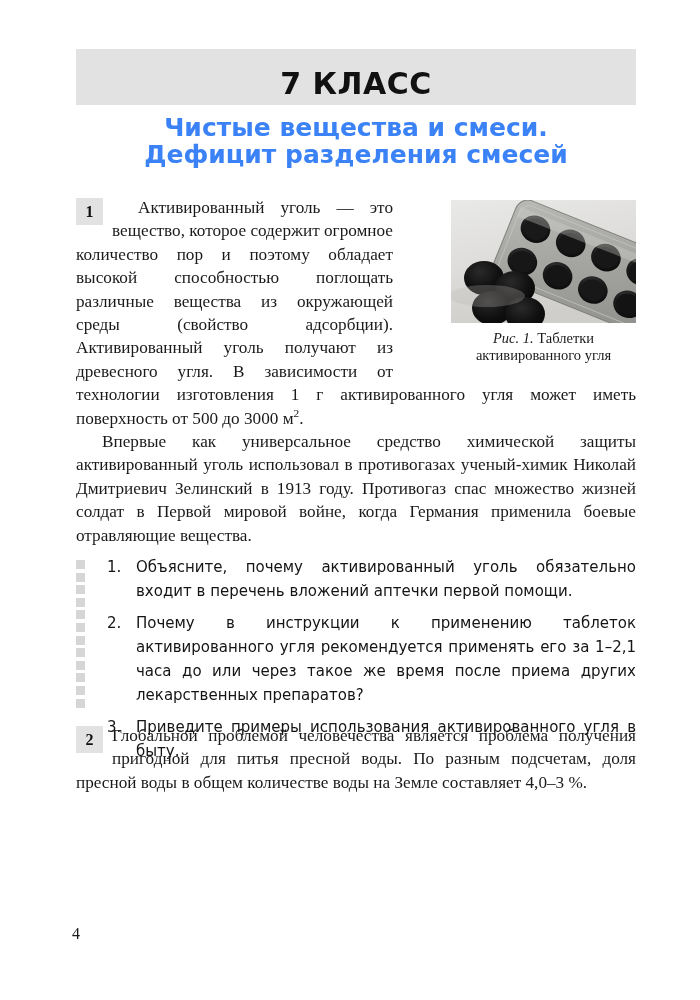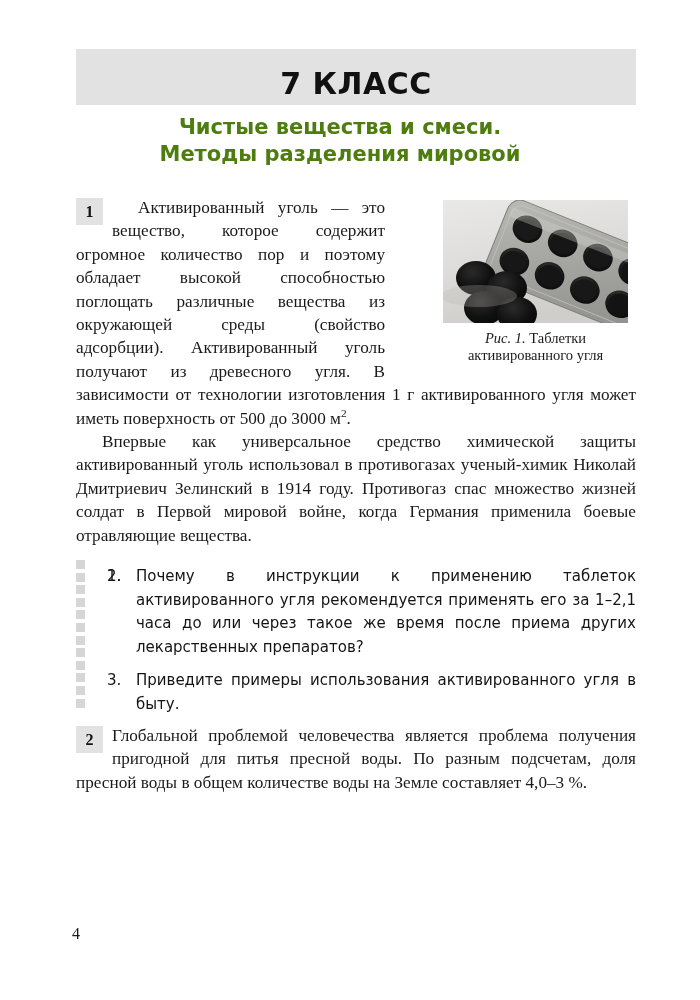--- a/index.html
+++ b/index.html
@@ -40,44 +40,44 @@
     font-weight: bold;
     font-size: 30px;
     letter-spacing: 0.5px;
     color: #111111;
     margin-top: 12px;
   }
 
   
   .section-heading {
     position: absolute;
-    left: 60px;
+    left: 76px;
     top: 114px;
     width: 560px;
     text-align: center;
     font-family: "DejaVu Sans", "Liberation Sans", sans-serif;
     font-weight: bold;
-    font-size: 21px;
+    font-size: 25px;
     line-height: 27px;
-    color: #4d7c0f;
+    color: #3b82f6;
   }
   .section-heading .ln { display: block; }
 
   
   .content {
     position: absolute;
     left: 76px;
     top: 196px;
     width: 560px;
   }
 
   .figure {
     float: right;
     width: 185px;
-    margin: 4px 8px 6px 14px;
+    margin: 4px 0 6px 14px;
     padding-left: 44px;
   }
   .figure-photo {
     width: 185px;
     height: 123px;
     position: relative;
     overflow: hidden;
     background: #d9d9d7;
     display: block;
   }
@@ -189,21 +189,21 @@
 <body>
 
 <div class="page">
 
   <div class="grade-banner">
     <span class="grade-banner-title">7 КЛАСС</span>
   </div>
 
   <div class="section-heading">
     <span class="ln">Чистые вещества и смеси.</span>
-    <span class="ln">Методы разделения мировой</span>
+    <span class="ln">Дефицит разделения смесей</span>
   </div>
 
   <div class="content">
 
     <figure class="figure">
       <span class="figure-photo">
         <svg width="185" height="123" viewBox="0 0 185 123">
           <defs>
             <linearGradient id="bgGrad" x1="0" y1="0" x2="0.3" y2="1">
               <stop offset="0%" stop-color="#e9e9e7"></stop>
@@ -268,21 +268,21 @@
         <span class="fig-label">Рис. 1.</span><span> Таблетки активированного угля</span>
       </figcaption>
     </figure>
 
     <p class="body-par first">
       <span class="num-badge">1</span>
     </p>
 
     <p class="body-par"><span>Активированный уголь — это вещество, которое содержит огромное количество пор и поэтому обладает высокой способностью поглощать различные вещества из окружающей среды (свойство адсорбции). Активированный уголь получают из древесного угля. В зависимости от технологии изготовления 1 г активированного угля может иметь поверхность от 500 до 3000 м</span><sup class="sq">2</sup><span>.</span></p>
 
-    <p class="body-par">Впервые как универсальное средство химической защиты активированный уголь использовал в противогазах ученый-химик Николай Дмитриевич Зелинский в 1914 году. Противогаз спас множество жизней солдат в Первой мировой войне, когда Германия применила боевые отравляющие вещества.</p>
+    <p class="body-par">Впервые как универсальное средство химической защиты активированный уголь использовал в противогазах ученый-химик Николай Дмитриевич Зелинский в 1913 году. Противогаз спас множество жизней солдат в Первой мировой войне, когда Германия применила боевые отравляющие вещества.</p>
 
     <div class="clear"></div>
   </div>
 
   <div class="questions">
     <div class="q-marker-rail">
       <div class="q-marker"></div>
       <div class="q-marker"></div>
       <div class="q-marker"></div>
       <div class="q-marker"></div>
@@ -291,21 +291,21 @@
       <div class="q-marker"></div>
       <div class="q-marker"></div>
       <div class="q-marker"></div>
       <div class="q-marker"></div>
       <div class="q-marker"></div>
       <div class="q-marker"></div>
     </div>
 
     <ol class="q-list">
       <li>
-        <span class="q-num">1.</span>
+        <span class="q-num">1.</span><span>Объясните, почему активированный уголь обязательно входит в перечень вложений аптечки первой помощи.</span>
       </li>
       <li>
         <span class="q-num">2.</span><span>Почему в инструкции к применению таблеток активированного угля рекомендуется применять его за 1–2,1 часа до или через такое же время после приема других лекарственных препаратов?</span>
       </li>
       <li>
         <span class="q-num">3.</span><span>Приведите примеры использования активированного угля в быту.</span>
       </li>
     </ol>
   </div>
 

